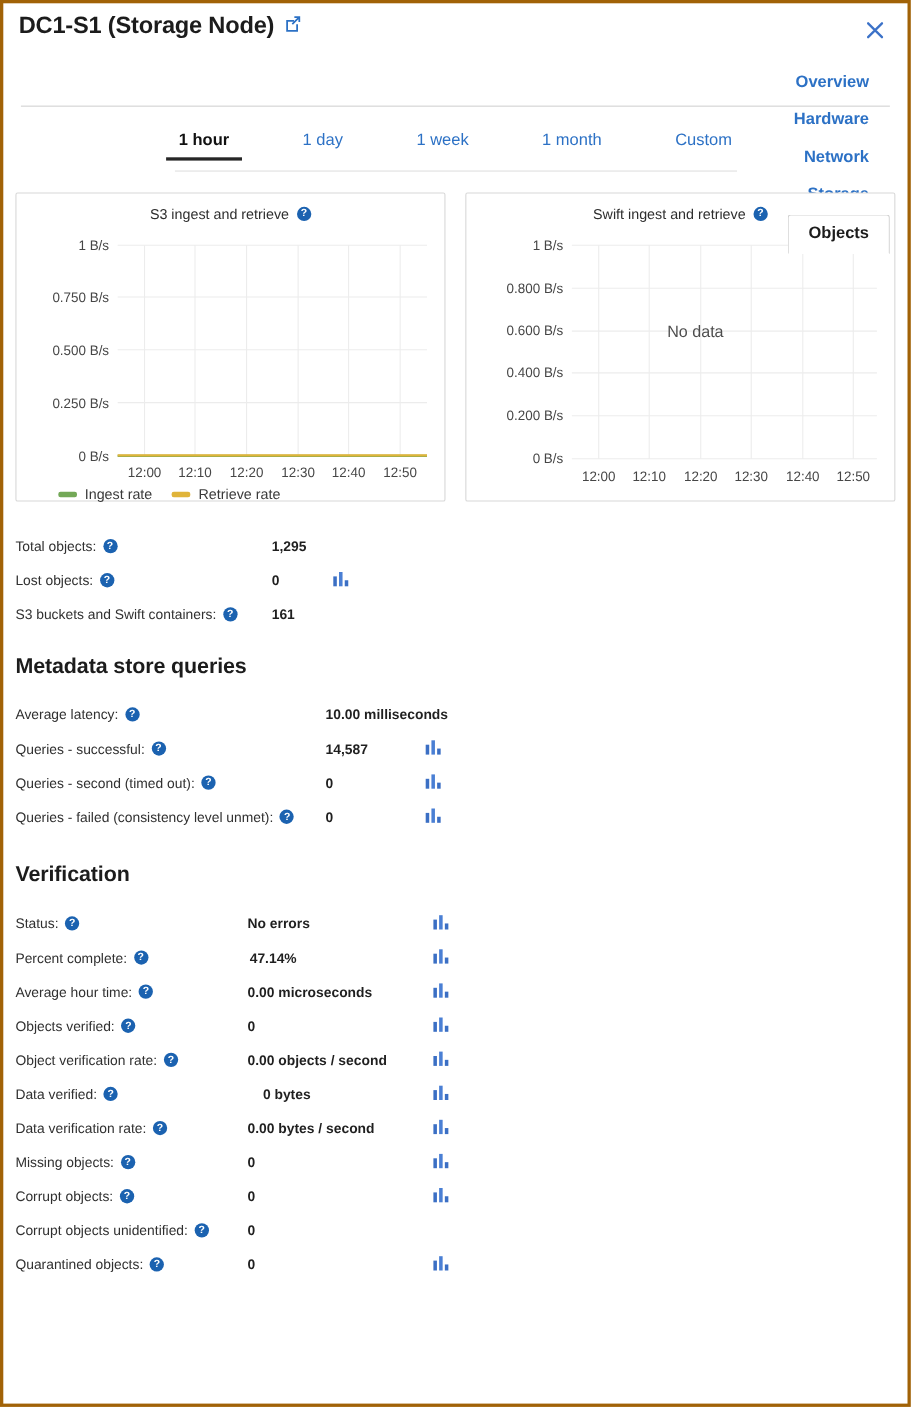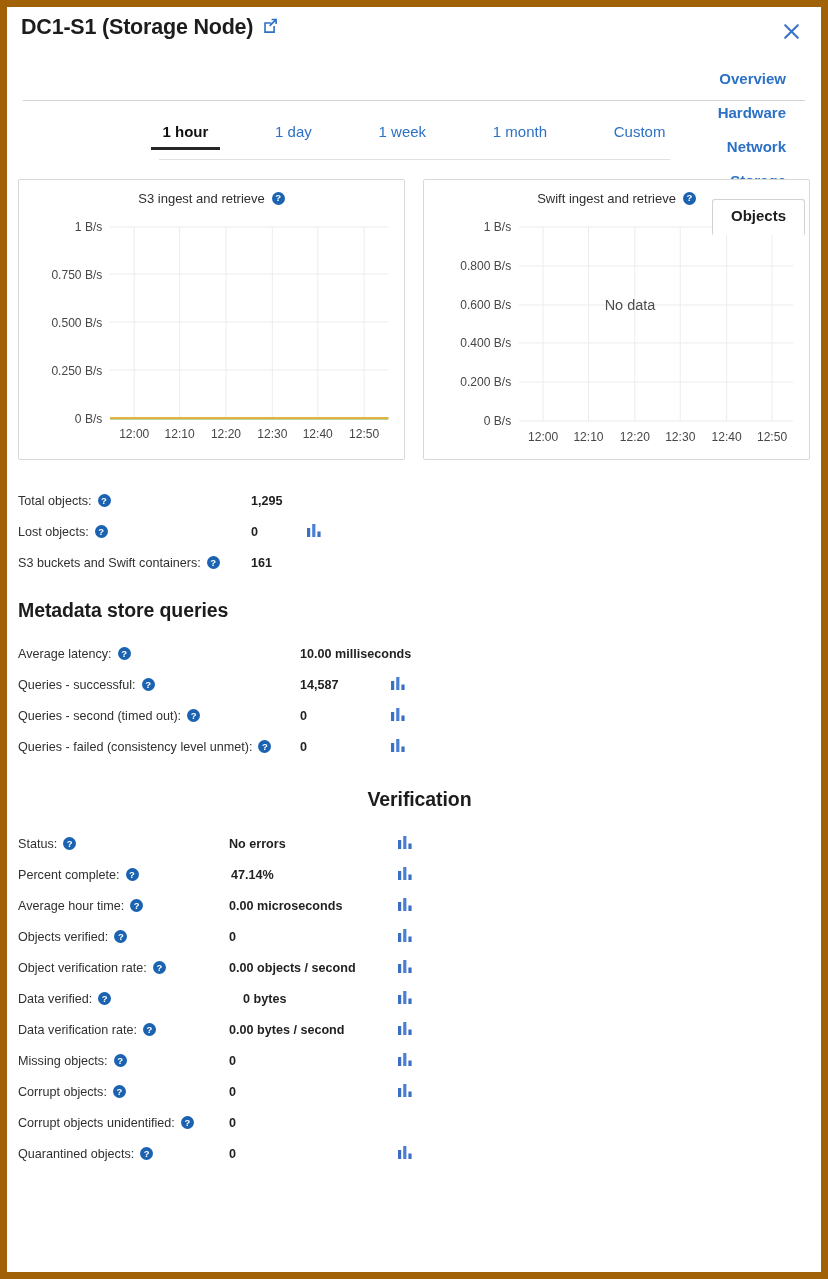--- a/index.html
+++ b/index.html
@@ -7,21 +7,21 @@
   body {
     width: 828px; height: 1279px;
     background: #ffffff;
     font-family: "Liberation Sans", sans-serif;
     color: #1c1c1c;
     overflow: hidden;
     position: relative;
   }
   .page-frame {
     position: absolute; inset: 0;
-    border: 7px solid #a16207;
+    border: 3px solid #a16207;
     background: #fff;
     overflow: hidden;
   }
 
   
   .header {
     position: relative;
     height: 48px;
     padding: 10px 16px 0 14px;
   }
@@ -176,21 +176,21 @@
     color: #1f1f1f;
     white-space: nowrap;
   }
   .metric-row-inner { position: relative; width: 100%; height: 100%; display:flex; align-items:center; }
   .chart-icon { position: absolute; cursor: pointer; }
 
   .sec-objects { margin-top: 25px; }
   .sec-objects .section-title { margin-bottom: 17px; }
   .sec-meta { margin-top: 21px; }
   .sec-meta .section-title { margin-bottom: 16px; }
-  .sec-verif { margin-top: 26px; text-align: center; }
+  .sec-verif { margin-top: 26px; }
   .sec-verif .section-title { margin-bottom: 17px; }
 </style>
 </head>
 <body>
 
 <div class="page-frame">
 
   <div class="header">
     <div class="title-row">
       <div class="page-title">DC1-S1 (Storage Node)</div>
@@ -258,20 +258,30 @@
           <line x1="86" y1="208.4" x2="374" y2="208.4" stroke="#73a857" stroke-width="2"></line>
           <line x1="86" y1="208" x2="374" y2="208" stroke="#e0b43a" stroke-width="2"></line>
 
           <text x="111" y="228" text-anchor="middle" font-family="Liberation Sans, sans-serif" font-size="12.5" fill="#464646">12:00</text>
           <text x="158" y="228" text-anchor="middle" font-family="Liberation Sans, sans-serif" font-size="12.5" fill="#464646">12:10</text>
           <text x="206" y="228" text-anchor="middle" font-family="Liberation Sans, sans-serif" font-size="12.5" fill="#464646">12:20</text>
           <text x="254" y="228" text-anchor="middle" font-family="Liberation Sans, sans-serif" font-size="12.5" fill="#464646">12:30</text>
           <text x="301" y="228" text-anchor="middle" font-family="Liberation Sans, sans-serif" font-size="12.5" fill="#464646">12:40</text>
           <text x="349" y="228" text-anchor="middle" font-family="Liberation Sans, sans-serif" font-size="12.5" fill="#464646">12:50</text>
         </svg>
+      </div>
+      <div class="chart-legend">
+        <div class="legend-item">
+          <span class="legend-swatch" style="background:#73a857"></span>
+          <span>Ingest rate</span>
+        </div>
+        <div class="legend-item">
+          <span class="legend-swatch" style="background:#e0b43a"></span>
+          <span>Retrieve rate</span>
+        </div>
       </div>
     </div>
 
     <div class="chart-card">
       <div class="chart-card-title">
         <span>Swift ingest and retrieve</span>
         <span class="help-icon">?</span>
       </div>
       <div class="chart-body">
         <svg class="chart-svg" viewBox="0 0 382 238" preserveAspectRatio="none">

